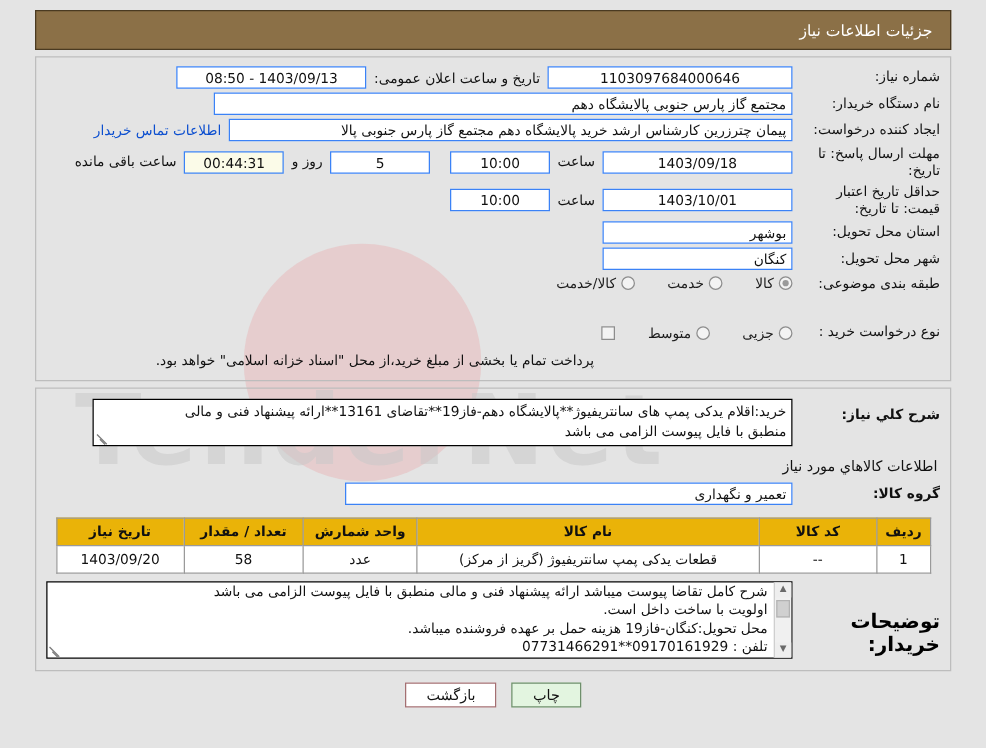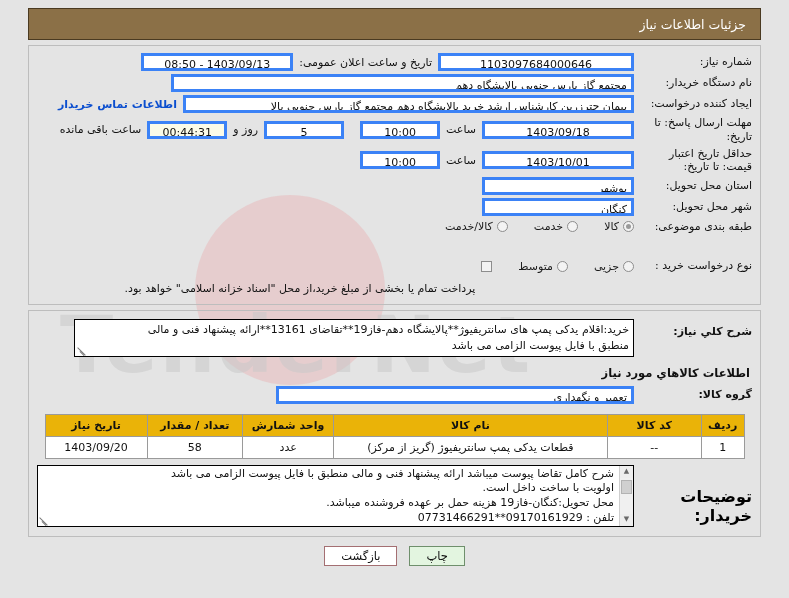--- a/index.html
+++ b/index.html
@@ -95,21 +95,21 @@
     padding-left: 6px;
     font-size: 11px;
     color: #111;
     line-height: 1.25;
     flex: 0 0 auto;
     box-sizing: border-box;
   }
   .lbl.bold { font-weight: bold; }
 
   .fld {
-    border: 3px solid #3b82f6;
+    border: 1px solid #3b82f6;
     background: #fff;
     height: 18px;
     line-height: 17px;
     font-size: 11px;
     padding: 0 4px;
     box-sizing: border-box;
     text-align: center;
     color: #111;
     white-space: nowrap;
     overflow: hidden;
@@ -132,21 +132,20 @@
     padding: 0 6px;
     color: #111;
     white-space: nowrap;
   }
   .link {
     color: #0b4ecf;
     font-size: 11px;
     padding: 0 6px;
     white-space: nowrap;
     cursor: pointer;
-    font-weight: bold;
   }
 
   
   .radio-row { margin-top: 4px; }
   .radio-wrap {
     display: flex;
     align-items: center;
     gap: 4px;
     margin-left: 26px;
     font-size: 11px;
@@ -215,21 +214,21 @@
     height: 1px;
     transform: rotate(45deg);
   }
   .ta .resize::before { width: 11px; left: -1px; top: 5px; }
   .ta .resize::after  { width: 6px;  left: 2px;  top: 7px; }
 
   .ta-desc { width: 560px; min-height: 33px; }
 
   .section-title {
     font-size: 11.5px;
-    font-weight: bold;
+    font-weight: normal;
     color: #111;
     margin: 9px 2px 6px 0;
     text-align: right;
   }
 
   
   table.items {
     border-collapse: collapse;
     width: 700px;
     margin: 10px auto 2px auto;

